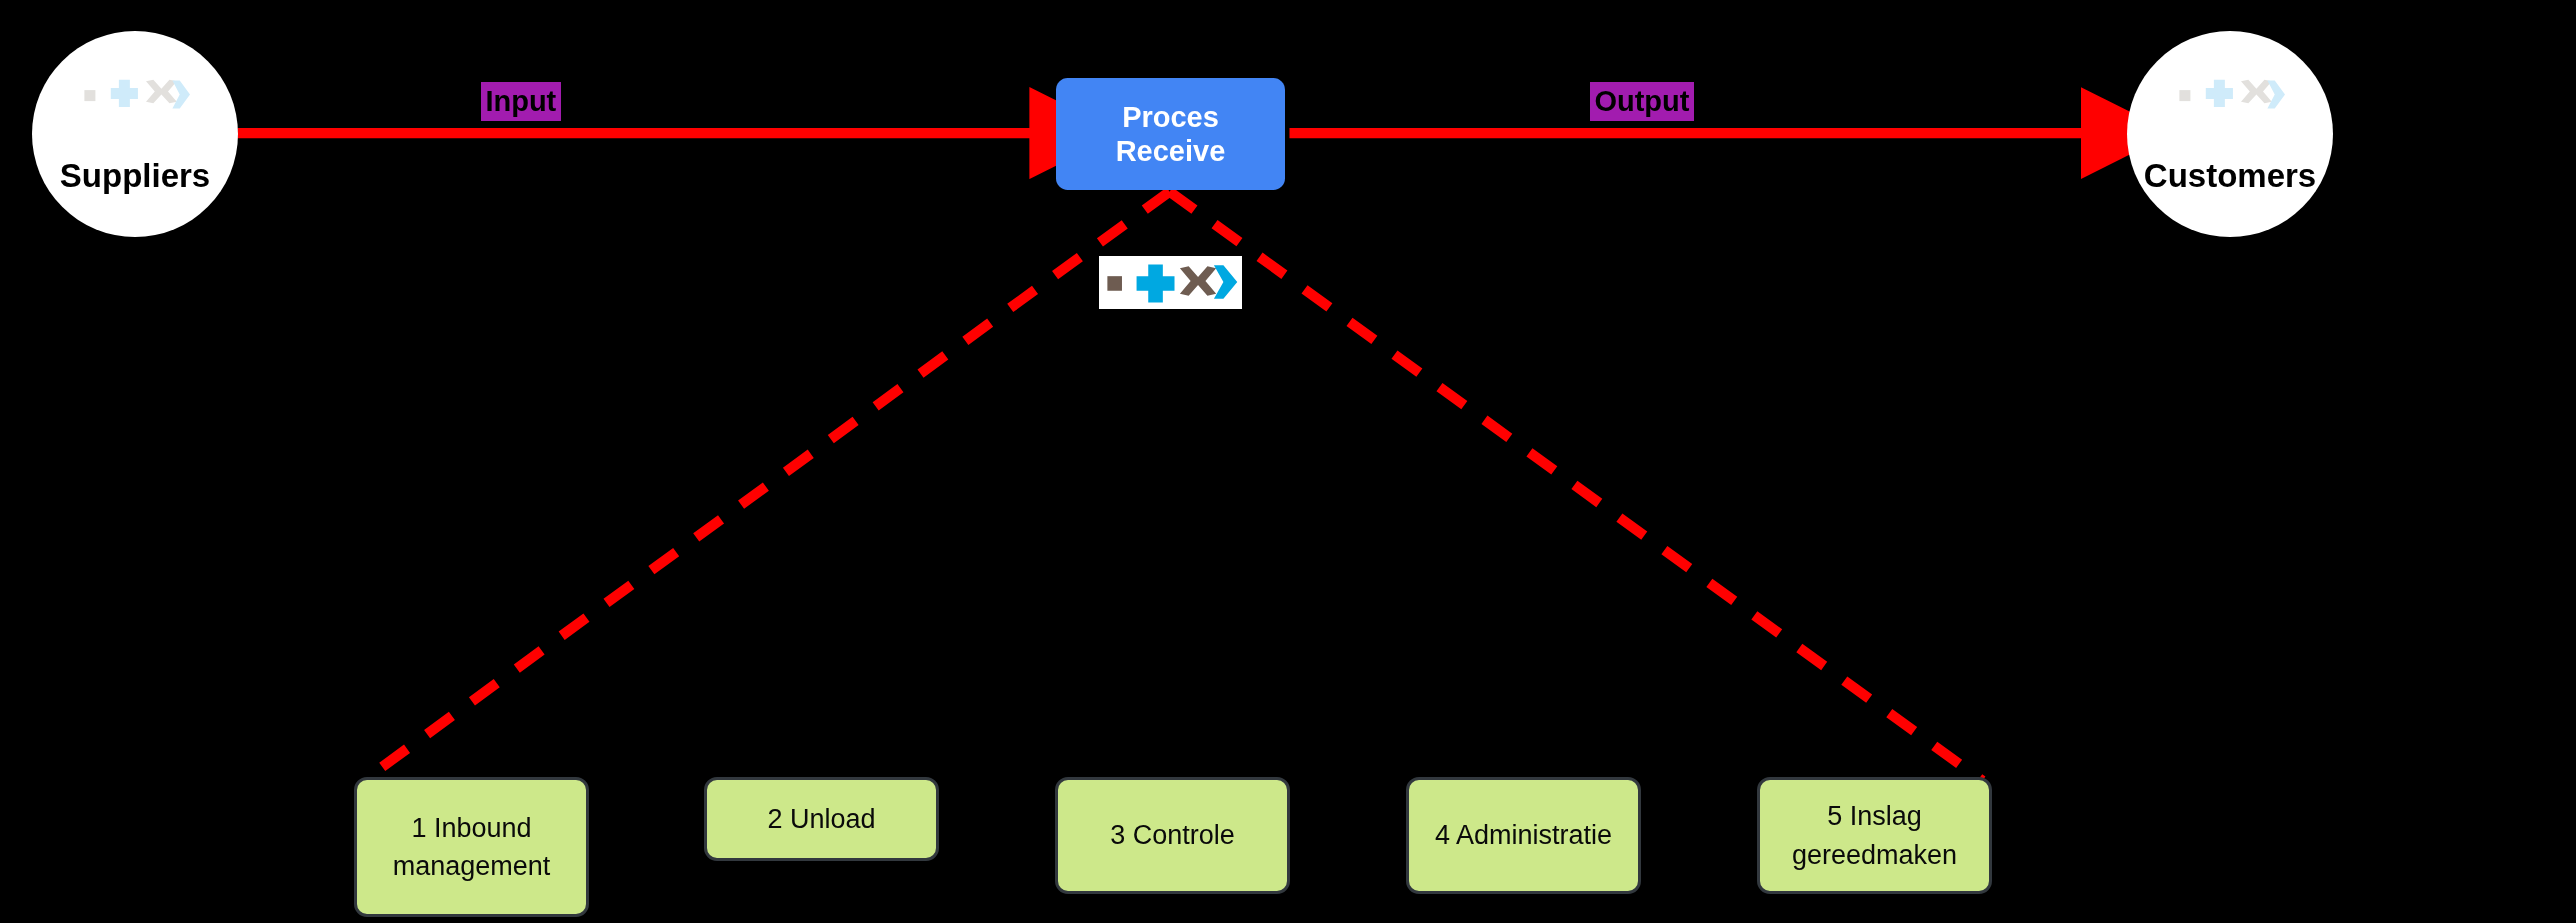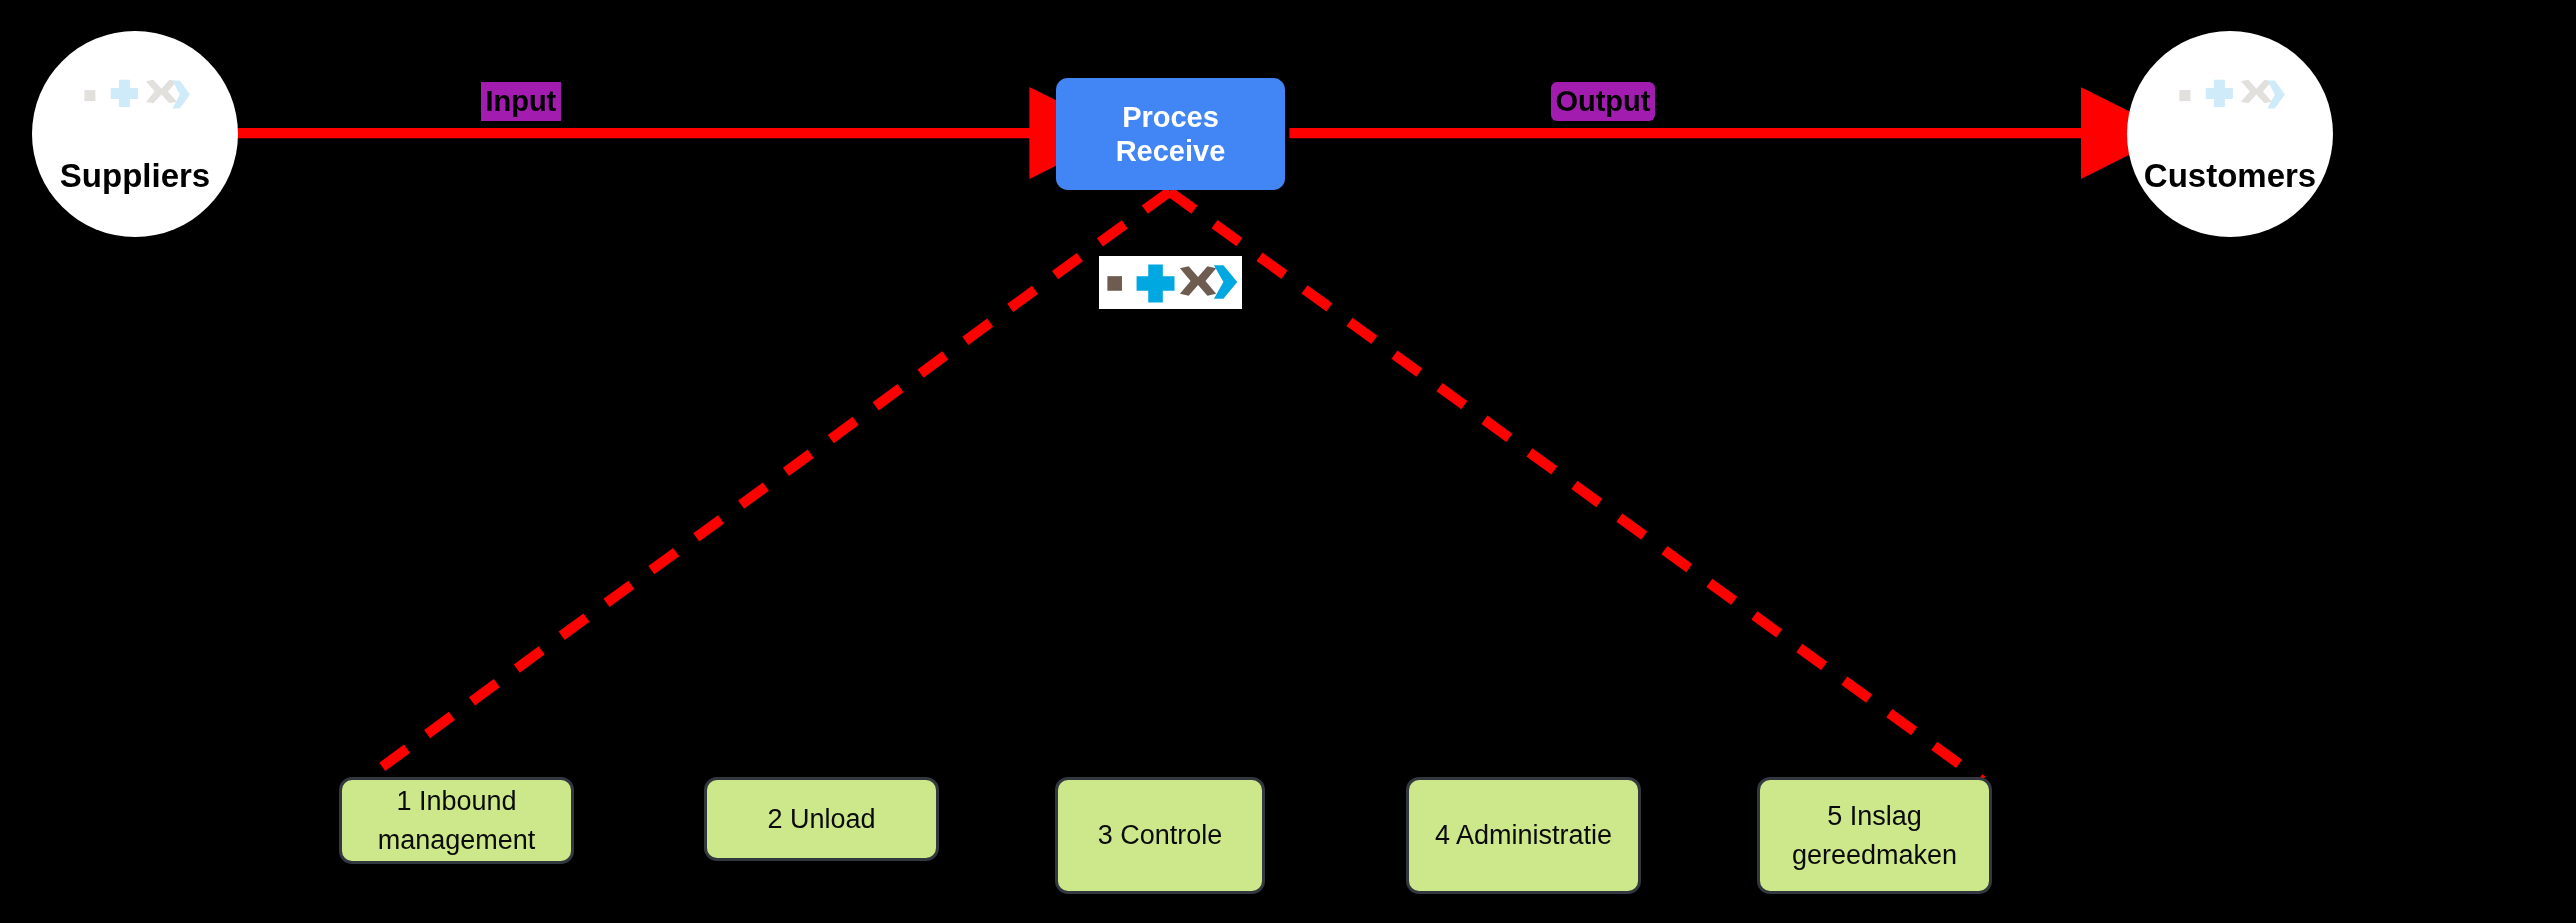--- a/index.html
+++ b/index.html
@@ -156,42 +156,42 @@
     <span class="entity-label">Customers</span>
   </div>
 
   <div id="process-box" style="left:1056px; top:78px; width:229px; height:112px;">
     <span class="process-line">Proces</span>
     <span class="process-line">Receive</span>
   </div>
 
   <div class="edge-label" style="left:481px; top:82px;">Input</div>
 
-  <div class="edge-label" style="left:1551px; top:82px;border-radius:6px;">Output</div>
+  <div class="edge-label" style="left:1590px; top:82px;">Output</div>
 
   <div id="center-logo-chip" style="left:1099px; top:256px; width:143px; height:53px;">
     <span>
       <svg width="135" height="44" viewBox="0 0 185 60" aria-hidden="true">
         <rect x="6" y="22" width="20" height="20" fill="#6E5C51"></rect>
         <path d="M62 6 h20 v16 h16 v20 h-16 v16 h-20 v-16 h-16 v-20 h16 z" fill="#00A8E1"></path>
         <path d="M110 9 l13 -3 l14 16 l14 -16 l13 3 l-16 19 l16 19 l-13 3 l-14 -16 l-14 16 l-13 -3 l16 -19 z" fill="#6E5C51" transform="translate(-5,0) scale(0.92) translate(10,3)"></path>
         <path d="M152 7 l13 0 l19 23 l-19 23 l-13 0 l13 -23 z" fill="#00A8E1"></path>
       </svg>
     </span>
   </div>
 
-  <div class="subprocess-box" style="left:339px; top:777px; width:235px; height:87px;">
+  <div class="subprocess-box" style="left:354px; top:777px; width:235px; height:140px;">
     <span class="subprocess-label">1 Inbound management</span>
   </div>
 
   <div class="subprocess-box" style="left:704px; top:777px; width:235px; height:84px;">
     <span class="subprocess-label">2 Unload</span>
   </div>
 
-  <div class="subprocess-box" style="left:1055px; top:777px; width:210px; height:117px;">
+  <div class="subprocess-box" style="left:1055px; top:777px; width:235px; height:117px;">
     <span class="subprocess-label">3 Controle</span>
   </div>
 
   <div class="subprocess-box" style="left:1406px; top:777px; width:235px; height:117px;">
     <span class="subprocess-label">4 Administratie</span>
   </div>
 
   <div class="subprocess-box" style="left:1757px; top:777px; width:235px; height:117px;">
     <span class="subprocess-label">5 Inslag gereedmaken</span>
   </div>

